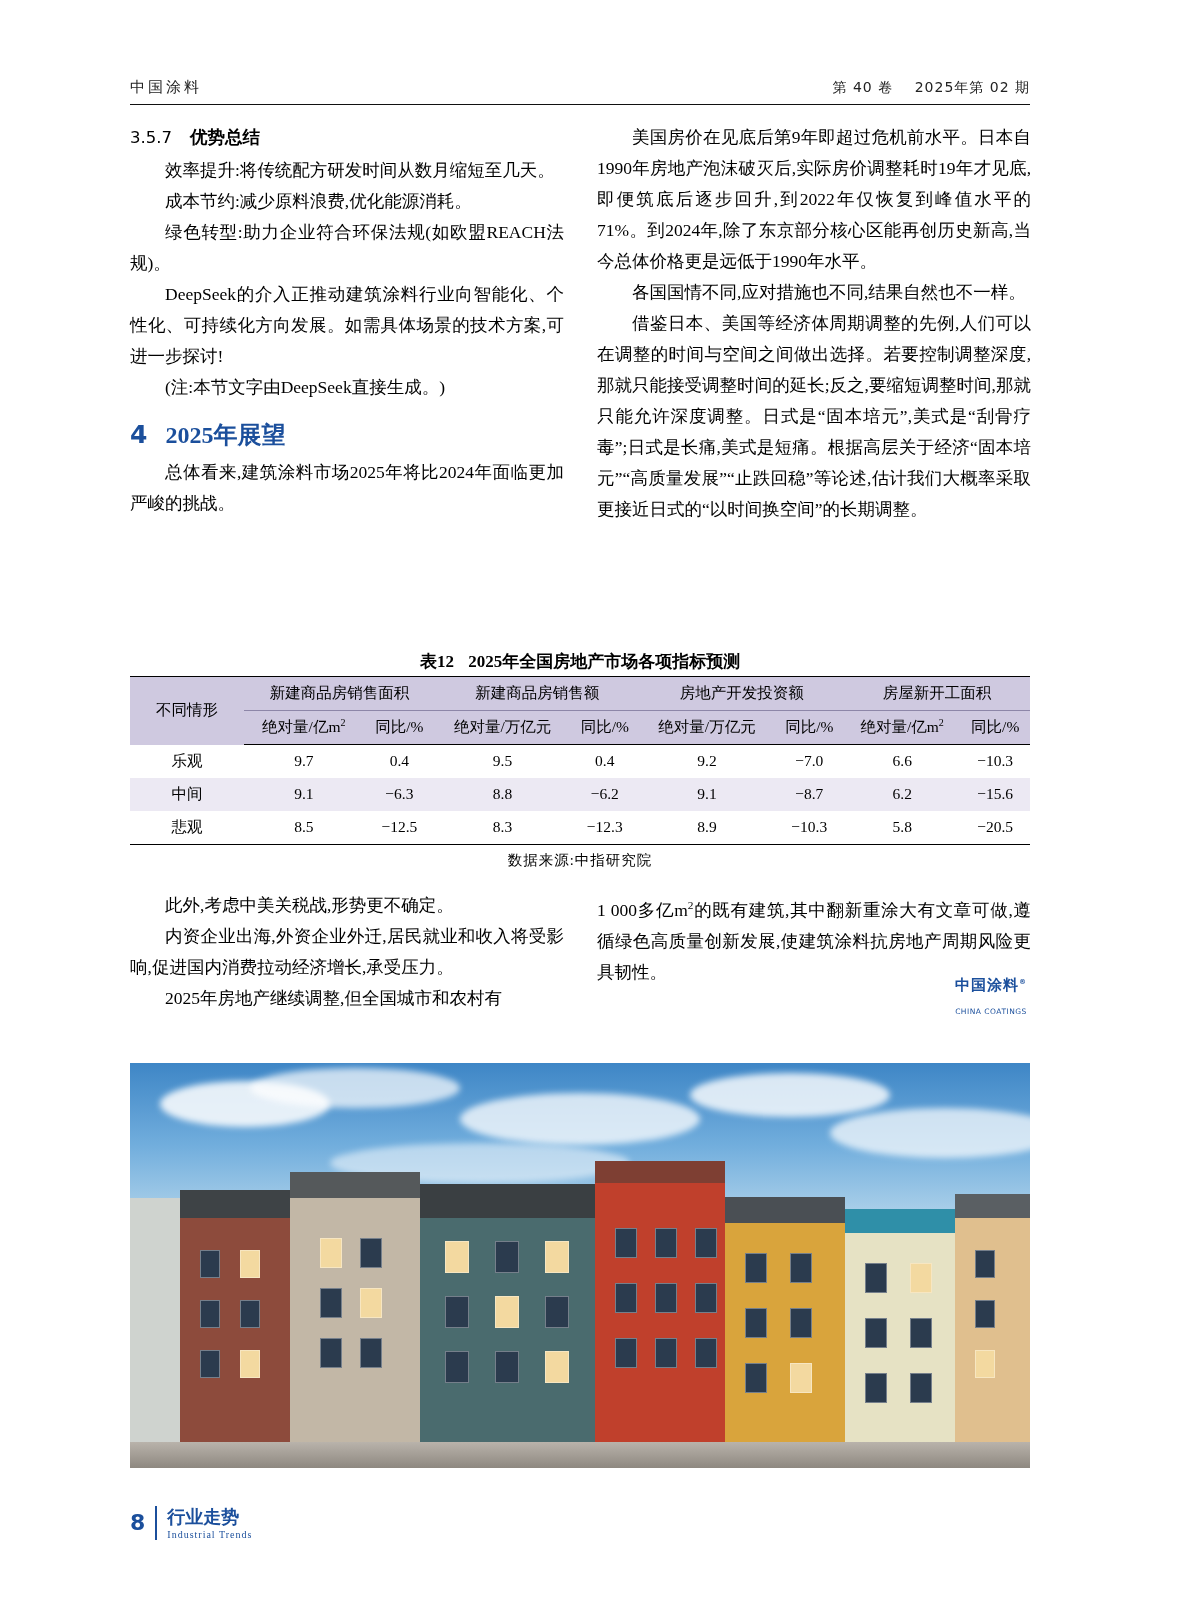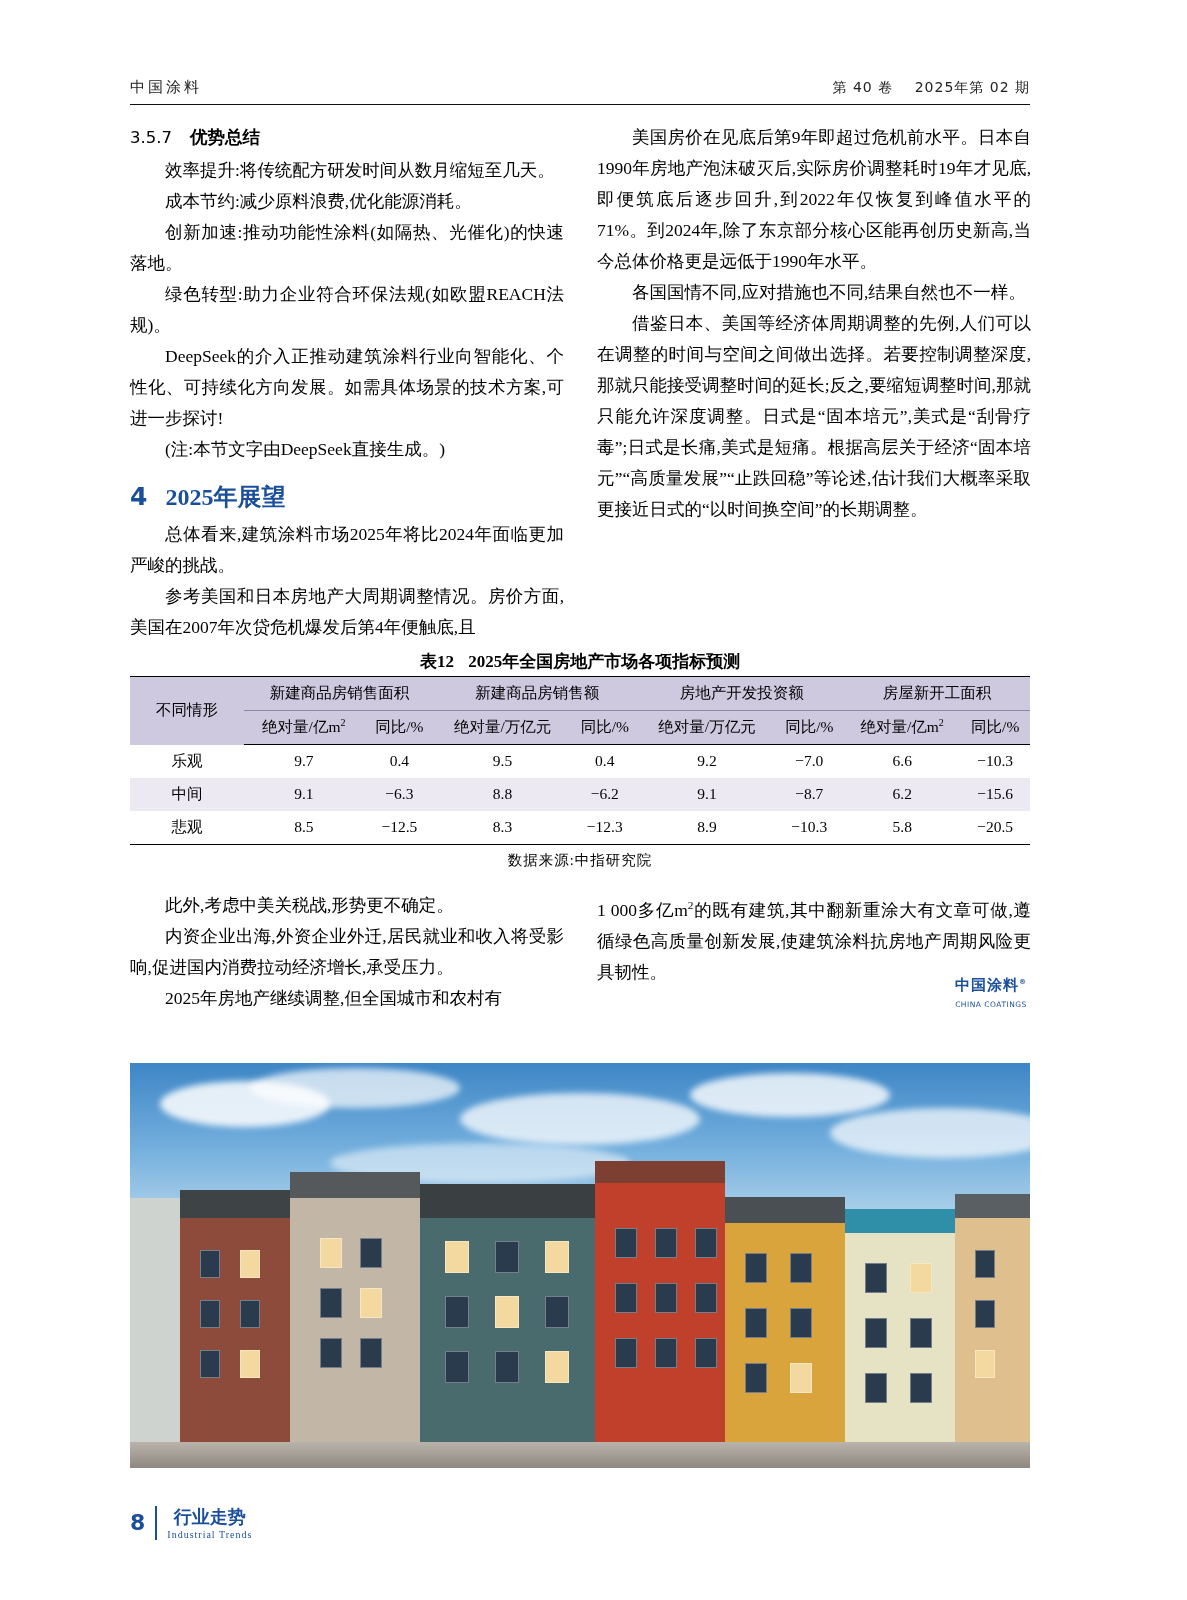--- a/index.html
+++ b/index.html
@@ -100,21 +100,21 @@
   .logo{
     position:absolute;left:952px;top:978px;width:78px;text-align:center;
     line-height:1.05;
   }
   .logo .cn{
     color:#1b4f9c;font-weight:bold;font-size:15px;letter-spacing:1px;
     font-family:"DejaVu Sans", sans-serif;
   }
   .logo .en{
     color:#1b4f9c;font-size:7.5px;letter-spacing:.5px;
-    font-family:"DejaVu Sans", sans-serif;margin-top:7px;
+    font-family:"DejaVu Sans", sans-serif;margin-top:14px;
   }
   .logo .tm{font-size:7px;vertical-align:super;}
 
   
   .photo{
     position:absolute;left:130px;top:1063px;width:900px;height:405px;
     overflow:hidden;background:#7fb4dd;
   }
   .sky{
     position:absolute;left:0;top:0;width:900px;height:185px;
@@ -134,21 +134,20 @@
     position:absolute;left:130px;top:1505px;display:flex;align-items:center;gap:10px;
   }
   .footer .pg{
     color:#1b4f9c;font-weight:bold;font-size:22px;
     font-family:"DejaVu Sans", sans-serif;
   }
   .footer .bar{width:2px;height:34px;background:#1b4f9c;}
   .footer .ftxt .cn{
     color:#1b4f9c;font-weight:bold;font-size:18px;
     font-family:Liberation Sans, sans-serif;
-    text-align:center;
   }
   .footer .ftxt .en{
     color:#1b4f9c;font-size:10px;letter-spacing:1px;
     font-family:"Liberation Serif", serif;
   }
   sup{font-size:.65em;vertical-align:super;}
 </style>
 </head>
 <body>
 
@@ -163,31 +162,29 @@
   </div>
   <div class="header-rule"></div>
 
   <div class="col col-left">
     <div class="subhead">
       <span class="num">3.5.7</span>
       <span class="txt">优势总结</span>
     </div>
     <p class="p">效率提升:将传统配方研发时间从数月缩短至几天。</p>
     <p class="p">成本节约:减少原料浪费,优化能源消耗。</p>
-    <p class="p">创新加速:推动功能性涂料(如隔热、光催化)的快速落地。</p>
     <p class="p">绿色转型:助力企业符合环保法规(如欧盟REACH法规)。</p>
     <p class="p">DeepSeek的介入正推动建筑涂料行业向智能化、个性化、可持续化方向发展。如需具体场景的技术方案,可进一步探讨!</p>
     <p class="p">(注:本节文字由DeepSeek直接生成。)</p>
 
     <div class="sechead">
       <span class="num">4</span>
       <span class="txt">2025年展望</span>
     </div>
     <p class="p">总体看来,建筑涂料市场2025年将比2024年面临更加严峻的挑战。</p>
-    <p class="p">参考美国和日本房地产大周期调整情况。房价方面,美国在2007年次贷危机爆发后第4年便触底,且</p>
   </div>
 
   <div class="col col-right">
     <p class="p">美国房价在见底后第9年即超过危机前水平。日本自1990年房地产泡沫破灭后,实际房价调整耗时19年才见底,即便筑底后逐步回升,到2022年仅恢复到峰值水平的71%。到2024年,除了东京部分核心区能再创历史新高,当今总体价格更是远低于1990年水平。</p>
     <p class="p">各国国情不同,应对措施也不同,结果自然也不一样。</p>
     <p class="p">借鉴日本、美国等经济体周期调整的先例,人们可以在调整的时间与空间之间做出选择。若要控制调整深度,那就只能接受调整时间的延长;反之,要缩短调整时间,那就只能允许深度调整。日式是“固本培元”,美式是“刮骨疗毒”;日式是长痛,美式是短痛。根据高层关于经济“固本培元”“高质量发展”“止跌回稳”等论述,估计我们大概率采取更接近日式的“以时间换空间”的长期调整。</p>
   </div>
 
   <div class="table-wrap">
     <div class="tbl-title">

